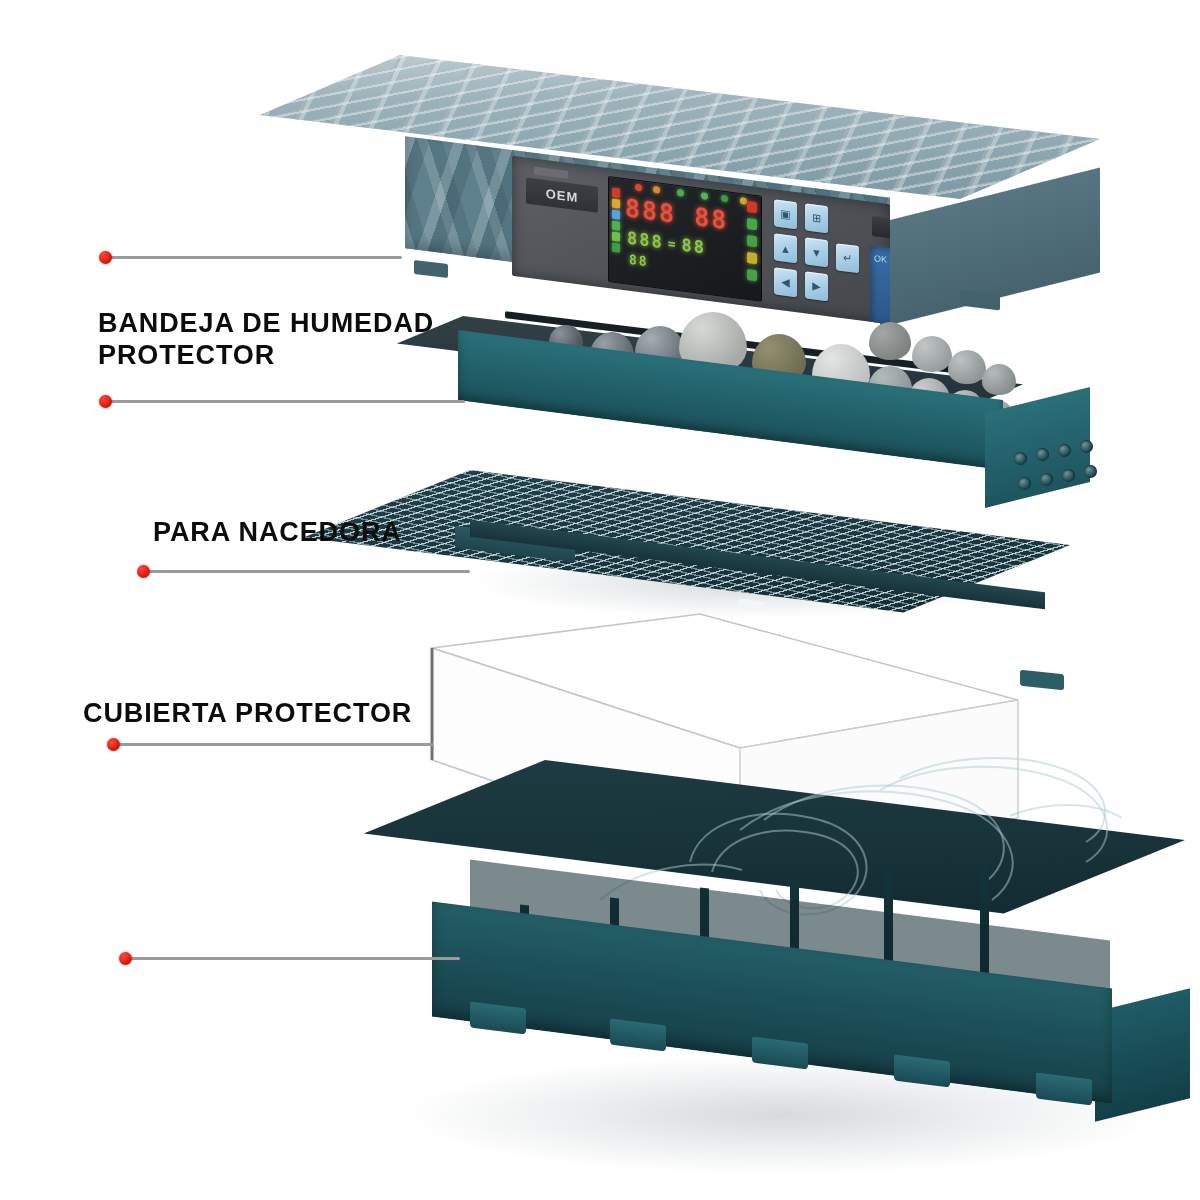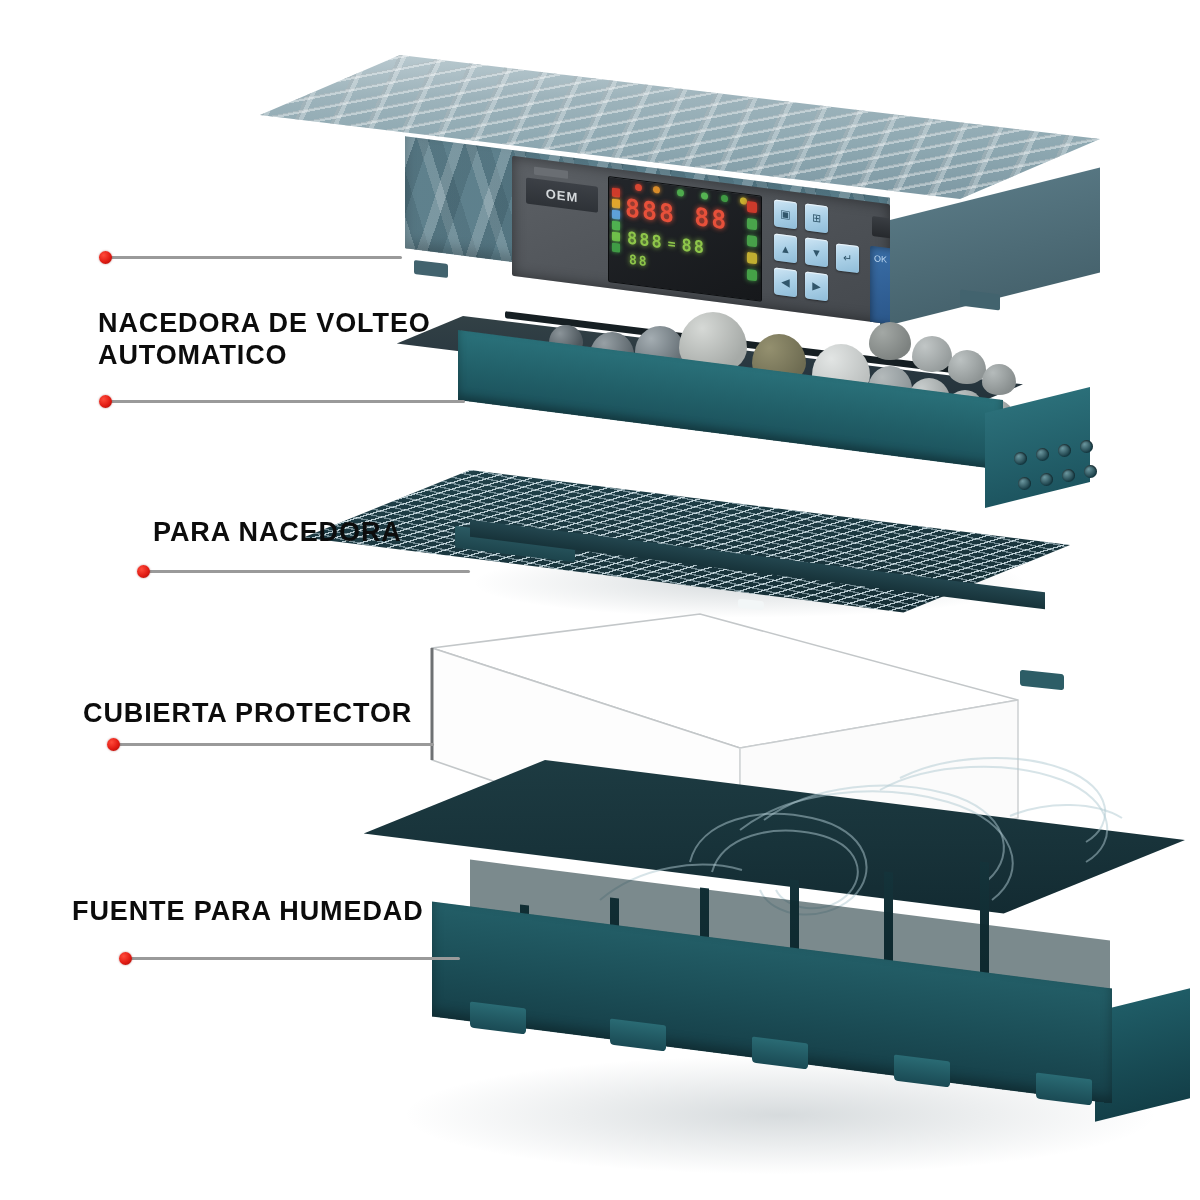--- a/index.html
+++ b/index.html
@@ -347,37 +347,34 @@
     <div class="base-foot" style="left:610px;top:1022px;width:56px;height:26px;"></div>
     <div class="base-foot" style="left:752px;top:1040px;width:56px;height:26px;"></div>
     <div class="base-foot" style="left:894px;top:1058px;width:56px;height:26px;"></div>
     <div class="base-foot" style="left:1036px;top:1076px;width:56px;height:26px;"></div>
   </div>
 
   <div class="leader" style="left:110px;top:256px;width:292px;"></div>
   <div class="dot" style="left:99px;top:251px;"></div>
 
   <div class="callout" style="left:98px;top:308px;">
-    <div class="txt">NACEDORA DE VOLTEO</div>
-    <div class="txt">AUTOMATICO</div>
+    <div class="txt">BANDEJA DE HUMEDAD</div>
+    <div class="txt">PROTECTOR</div>
   </div>
   <div class="leader" style="left:110px;top:400px;width:355px;"></div>
   <div class="dot" style="left:99px;top:395px;"></div>
 
   <div class="callout" style="left:153px;top:517px;">
     <div class="txt">PARA NACEDORA</div>
   </div>
   <div class="leader" style="left:148px;top:570px;width:322px;"></div>
   <div class="dot" style="left:137px;top:565px;"></div>
 
   <div class="callout" style="left:83px;top:698px;text-align:right;">
     <div class="txt">CUBIERTA PROTECTOR</div>
   </div>
   <div class="leader" style="left:118px;top:743px;width:316px;"></div>
   <div class="dot" style="left:107px;top:738px;"></div>
 
-  <div class="callout" style="left:72px;top:896px;">
-    <div class="txt">FUENTE PARA HUMEDAD</div>
-  </div>
   <div class="leader" style="left:130px;top:957px;width:330px;"></div>
   <div class="dot" style="left:119px;top:952px;"></div>
 
 </div>
 
 </body></html>

